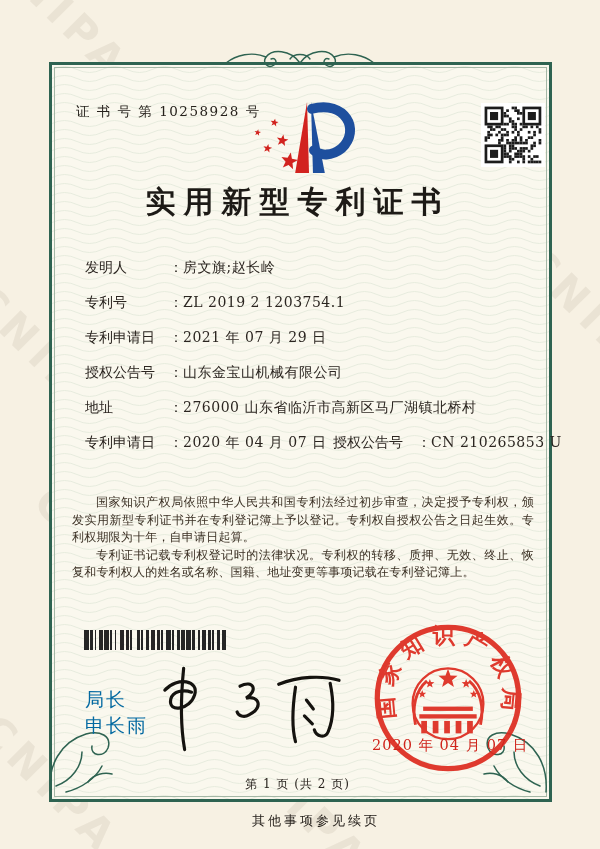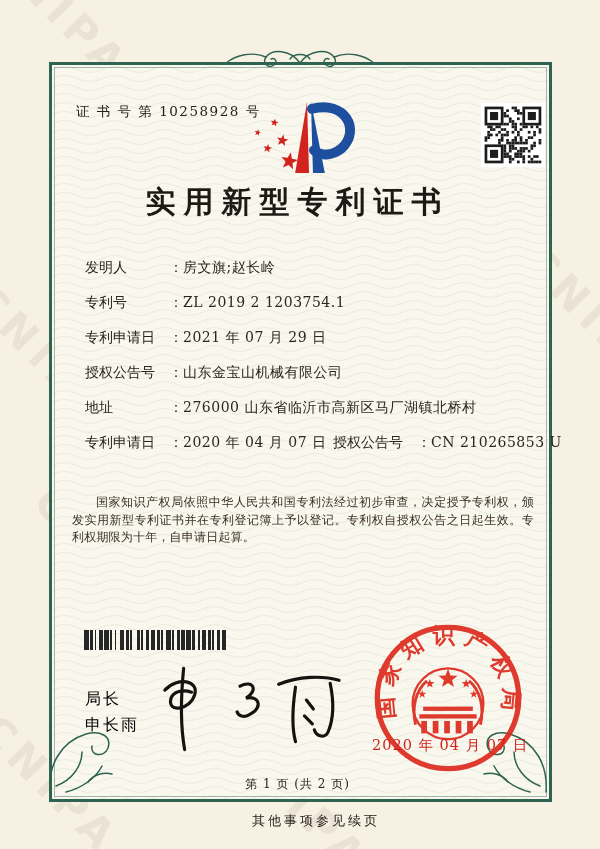--- a/index.html
+++ b/index.html
@@ -63,21 +63,21 @@
   .paragraphs{
     position:absolute;left:72px;top:494px;width:462px;
     font-size:12px;line-height:17.5px;color:#3a2f23;
     text-align:justify;z-index:4;letter-spacing:.2px;
   }
   .paragraphs p{margin:0;text-indent:2em;}
 
   .barcode{position:absolute;left:84px;top:630px;width:182px;height:20px;z-index:4;font-size:0;}
   .barcode span{display:inline-block;height:20px;vertical-align:top;}
 
-  .signer{position:absolute;left:85px;top:686px;z-index:4;font-size:16px;line-height:26px;color:#000000;letter-spacing:2px;}
+  .signer{position:absolute;left:85px;top:686px;z-index:4;font-size:19px;line-height:26px;color:#0369a1;letter-spacing:2px;}
   .signature{position:absolute;left:148px;top:662px;width:198px;height:92px;z-index:4;}
 
   .seal{position:absolute;left:362px;top:612px;width:172px;height:172px;z-index:5;opacity:.92;}
   .seal-date{
     position:absolute;left:372px;top:736px;width:160px;z-index:6;
     color:#cf241b;font-size:14.5px;letter-spacing:1px;white-space:nowrap;
   }
 
   .page-num{
     position:absolute;left:49px;top:776px;width:497px;text-align:center;
@@ -310,20 +310,21 @@
     <div class="row">
       <span class="label">地址</span><span class="colon">：</span><span class="value">276000 山东省临沂市高新区马厂湖镇北桥村</span>
     </div>
     <div class="row">
       <span class="label">专利申请日</span><span class="colon">：</span><span class="grant-date-value">2020 年 04 月 07 日</span><span class="label">授权公告号</span><span class="colon">：</span><span class="value">CN 210265853 U</span>
     </div>
   </div>
 
   <div class="paragraphs">
     <p>国家知识产权局依照中华人民共和国专利法经过初步审查，决定授予专利权，颁发实用新型专利证书并在专利登记簿上予以登记。专利权自授权公告之日起生效。专利权期限为十年，自申请日起算。</p>
+    <p>专利证书记载专利权登记时的法律状况。专利权的转移、质押、无效、终止、恢复和专利权人的姓名或名称、国籍、地址变更等事项记载在专利登记簿上。</p>
   </div>
 
   <div class="barcode" id="barcode"><span style="width:4.65px;background:#262626"></span><span style="width:1.55px;background:transparent"></span><span style="width:3.10px;background:#262626"></span><span style="width:1.55px;background:transparent"></span><span style="width:1.55px;background:#262626"></span><span style="width:3.10px;background:transparent"></span><span style="width:3.10px;background:#262626"></span><span style="width:1.55px;background:transparent"></span><span style="width:4.65px;background:#262626"></span><span style="width:1.55px;background:transparent"></span><span style="width:1.55px;background:#262626"></span><span style="width:3.10px;background:transparent"></span><span style="width:1.55px;background:#262626"></span><span style="width:3.10px;background:transparent"></span><span style="width:4.65px;background:#262626"></span><span style="width:1.55px;background:transparent"></span><span style="width:3.10px;background:#262626"></span><span style="width:1.55px;background:transparent"></span><span style="width:1.55px;background:#262626"></span><span style="width:4.65px;background:transparent"></span><span style="width:3.10px;background:#262626"></span><span style="width:1.55px;background:transparent"></span><span style="width:1.55px;background:#262626"></span><span style="width:3.10px;background:transparent"></span><span style="width:3.10px;background:#262626"></span><span style="width:1.55px;background:transparent"></span><span style="width:4.65px;background:#262626"></span><span style="width:1.55px;background:transparent"></span><span style="width:3.10px;background:#262626"></span><span style="width:1.55px;background:transparent"></span><span style="width:1.55px;background:#262626"></span><span style="width:3.10px;background:transparent"></span><span style="width:4.65px;background:#262626"></span><span style="width:1.55px;background:transparent"></span><span style="width:1.55px;background:#262626"></span><span style="width:3.10px;background:transparent"></span><span style="width:3.10px;background:#262626"></span><span style="width:1.55px;background:transparent"></span><span style="width:3.10px;background:#262626"></span><span style="width:1.55px;background:transparent"></span><span style="width:4.65px;background:#262626"></span><span style="width:1.55px;background:transparent"></span><span style="width:3.10px;background:#262626"></span><span style="width:3.10px;background:transparent"></span><span style="width:1.55px;background:#262626"></span><span style="width:1.55px;background:transparent"></span><span style="width:4.65px;background:#262626"></span><span style="width:1.55px;background:transparent"></span><span style="width:3.10px;background:#262626"></span><span style="width:1.55px;background:transparent"></span><span style="width:1.55px;background:#262626"></span><span style="width:3.10px;background:transparent"></span><span style="width:3.10px;background:#262626"></span><span style="width:1.55px;background:transparent"></span><span style="width:4.65px;background:#262626"></span><span style="width:1.55px;background:transparent"></span></div>
 
   <div class="signer">
     <div>局长</div>
     <div>申长雨</div>
   </div>
 
   <svg class="signature" viewBox="0 0 200 92">

